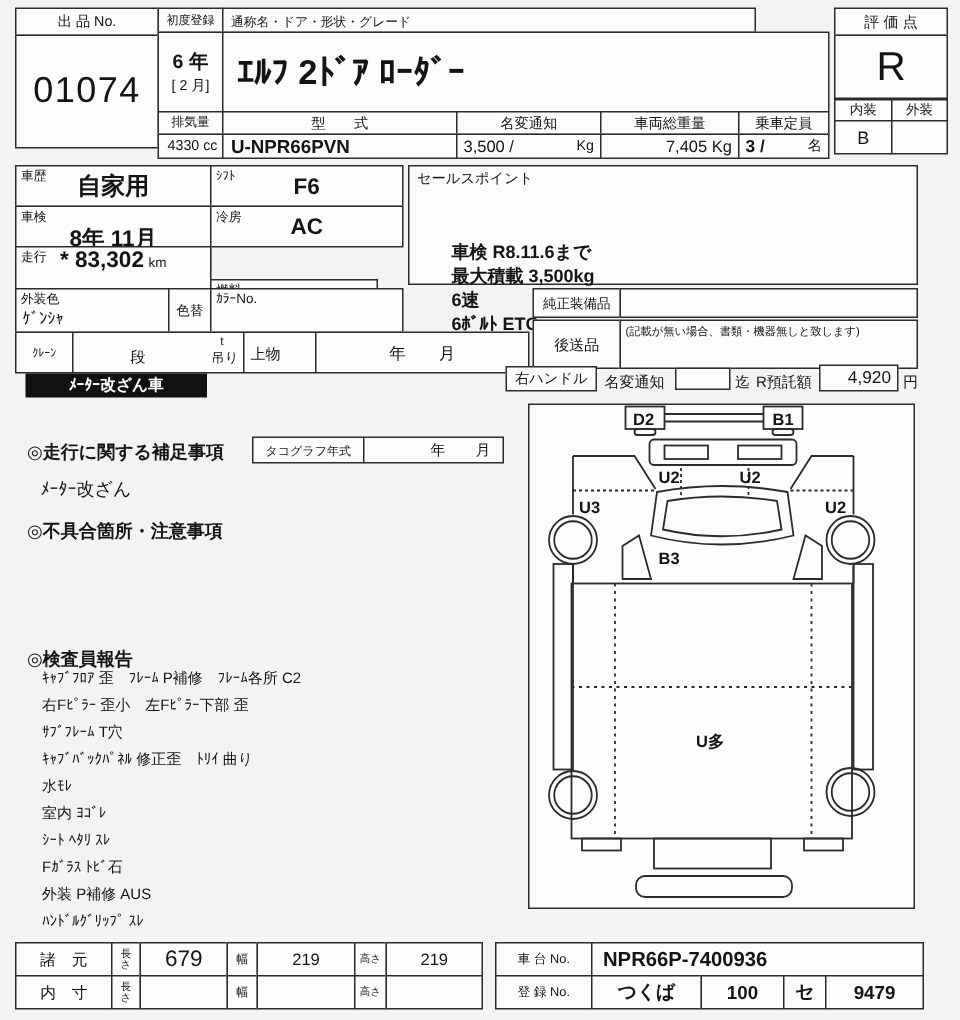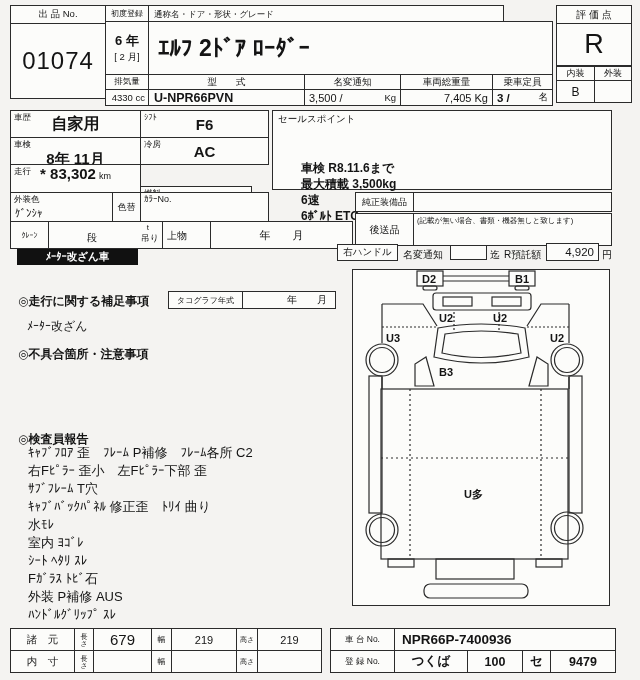--- a/index.html
+++ b/index.html
@@ -16,21 +16,21 @@
   .t{position:absolute;white-space:nowrap;color:#141414;}
   .cl{position:absolute;top:1px;left:3px;font-size:8.5px;white-space:nowrap;color:#141414;}
   .val{position:absolute;inset:0;display:flex;align-items:center;justify-content:center;white-space:nowrap;}
   .valb{display:flex;align-items:baseline;gap:3px;}
   .left{justify-content:flex-start;}
   .right{justify-content:flex-end;}
   .between{display:flex;align-items:center;justify-content:space-between;padding:0 4px;box-sizing:border-box;}
   .b{font-weight:bold;}
   .badge{background:#111111;color:#ffffff;display:flex;align-items:center;justify-content:center;}
   .minilbl{font-size:7px;line-height:7px;padding:3px 2px;box-sizing:border-box;display:flex;align-items:center;justify-content:center;text-align:center;word-break:break-all;}
-  .repline{line-height:18px;font-size:13px;white-space:nowrap;}
+  .repline{line-height:18px;font-size:10px;white-space:nowrap;}
   svg text{font-family:"Liberation Sans","DejaVu Sans",sans-serif;}
 </style>
 </head>
 <body>
 
 <div class="sheet">
 
   <div class="c cc" style="left:10px;top:5px;width:96px;height:19px;font-size:9.5px;">出 品 No.</div>
   <div class="c cc" style="left:10px;top:23px;width:96px;height:76px;font-size:24px;letter-spacing:1px;">01074</div>
 

